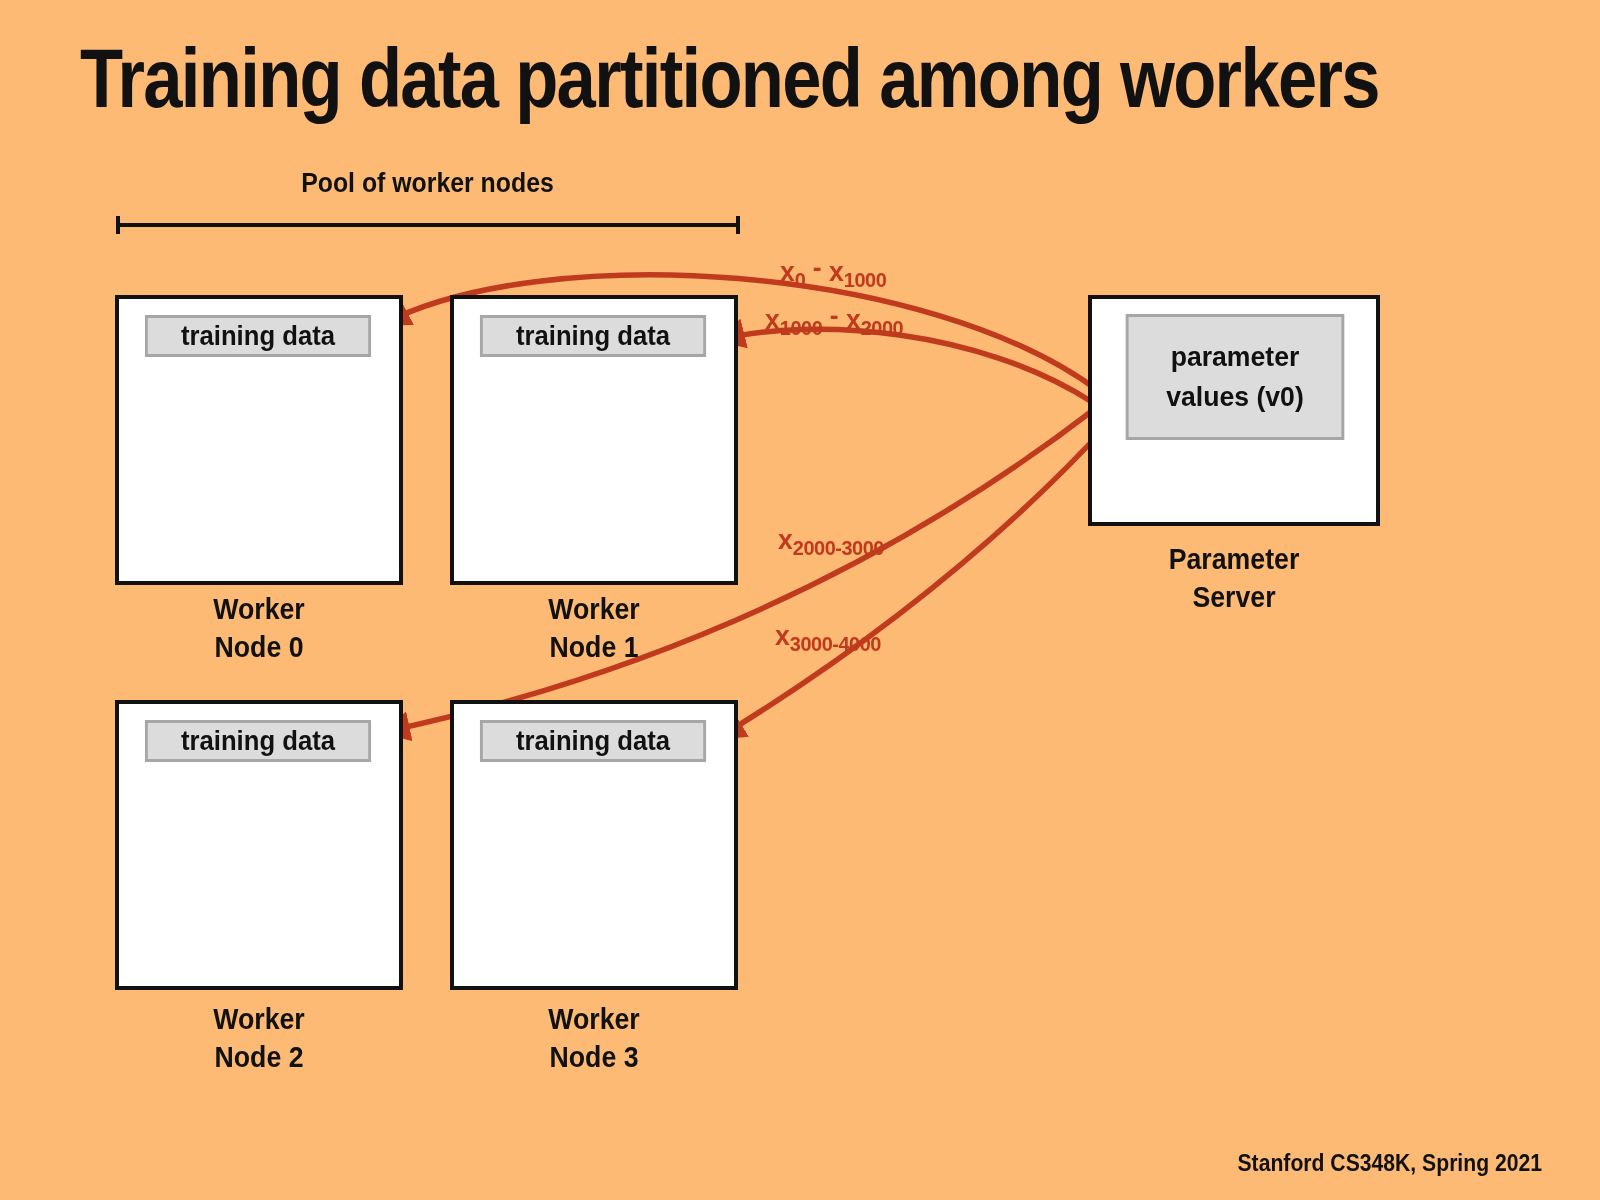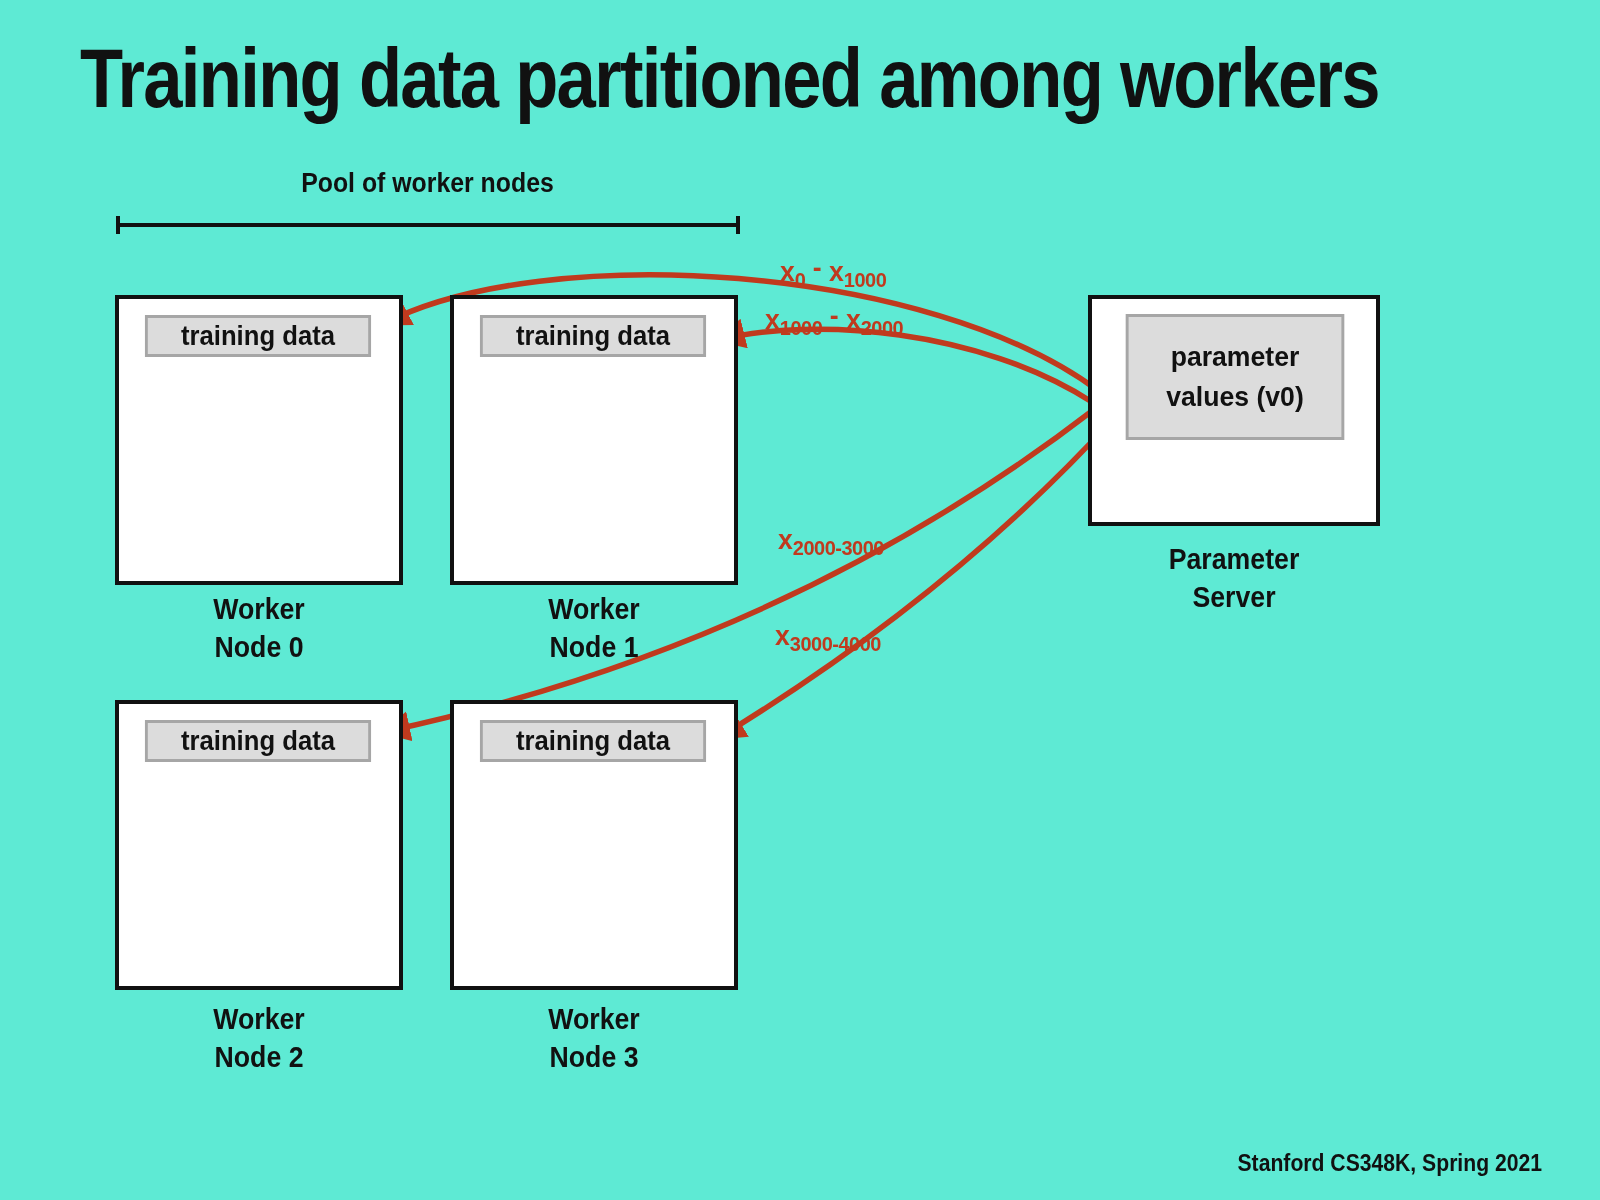--- a/index.html
+++ b/index.html
@@ -4,21 +4,21 @@
 <title>Training data partitioned among workers</title>
 <style>
   :root{
     --accent-red:#c03a1e;
     --box-fill:#dcdcdc;
     --box-border:#a6a6a6;
     --ink:#111111;
   }
   html,body{margin:0;padding:0;background:#ffffff;}
   body{font-family:"Liberation Sans", sans-serif;color:var(--ink);}
-  #slide{position:relative;width:1600px;height:1200px;background:#5eead4;overflow:hidden;}
+  #slide{position:relative;width:1600px;height:1200px;background:#fdba74;overflow:hidden;}
 
   
   .title{position:absolute;left:80px;top:30px;white-space:nowrap;}
   .title .cond{display:inline-block;transform:scaleX(.84);transform-origin:left top;
     font-size:84px;font-weight:bold;letter-spacing:-2px;color:var(--ink);}
 
   
   .pool-label{position:absolute;left:115px;top:168px;width:625px;text-align:center;
     font-size:27px;font-weight:bold;transform:scaleX(.92);}
   .bracket-line{position:absolute;left:116px;top:223px;width:624px;height:4px;background:var(--ink);}

